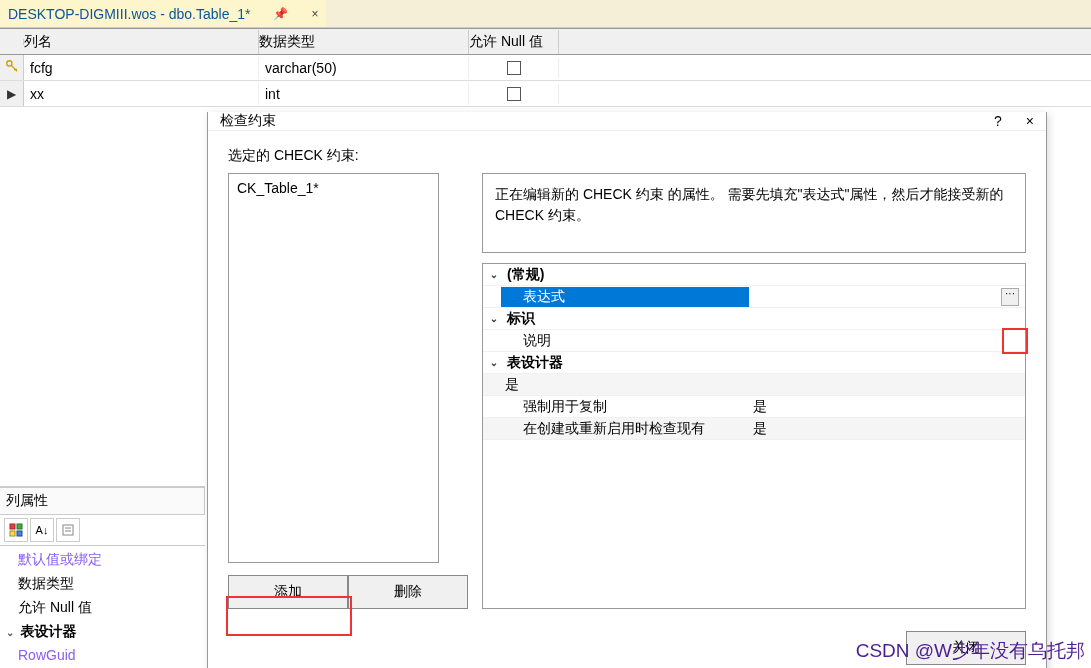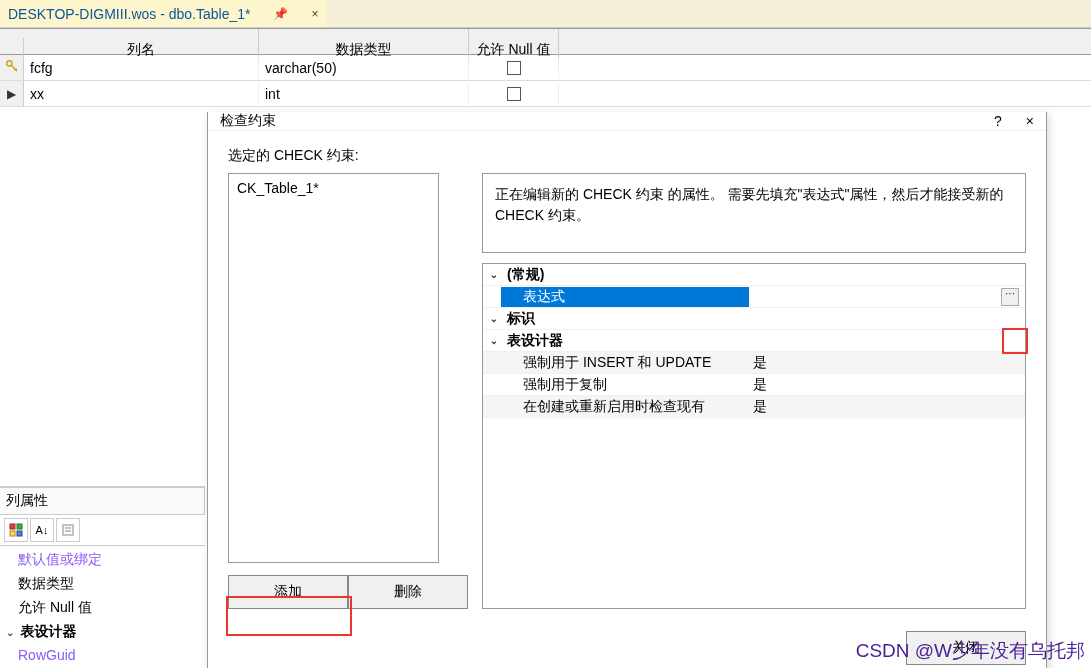--- a/index.html
+++ b/index.html
@@ -46,23 +46,23 @@
       grid-template-columns: 24px 235px 210px 90px;
       border-bottom: 1px solid #ddd;
       align-items: center;
       height: 26px;
     }
     .grid-header {
       background: #f0f0f0;
       border-bottom: 1px solid #999;
     }
     .grid-header .cell {
-      text-align: center;
+      text-align: left;
       border-right: 1px solid #ccc;
-      padding: 12px 0;
+      padding: 3px 0;
     }
     .grid-row .cell {
       padding: 3px 6px;
       border-right: 1px solid #eee;
       text-align: left;
     }
     .grid-row .indicator {
       text-align: center;
       background: #f0f0f0;
       border-right: 1px solid #ccc;
@@ -378,29 +378,34 @@
             <span class="pg-label">表达式</span>
             <span class="pg-value"></span>
             <span class="ellipsis-btn">···</span>
           </div>
           <div class="pg-row category">
             <span class="expander">⌄</span>
             <span class="pg-label">标识</span>
             <span></span>
               <span></span>
           </div>
+          <div class="pg-row indent">
+            <span></span>
+            <span class="pg-label">说明</span>
+            <span class="pg-value"></span>
+            <span></span>
+          </div>
           <div class="pg-row category">
             <span class="expander">⌄</span>
             <span class="pg-label">表设计器</span>
             <span></span>
               <span></span>
           </div>
           <div class="pg-row indent alt">
             <span></span>
-            <span class="pg-label">强制用于 INSERT 和 UPDATE</span>
             <span class="pg-value">是</span>
             <span></span>
           </div>
           <div class="pg-row indent">
             <span></span>
             <span class="pg-label">强制用于复制</span>
             <span class="pg-value">是</span>
             <span></span>
           </div>
           <div class="pg-row indent alt">

